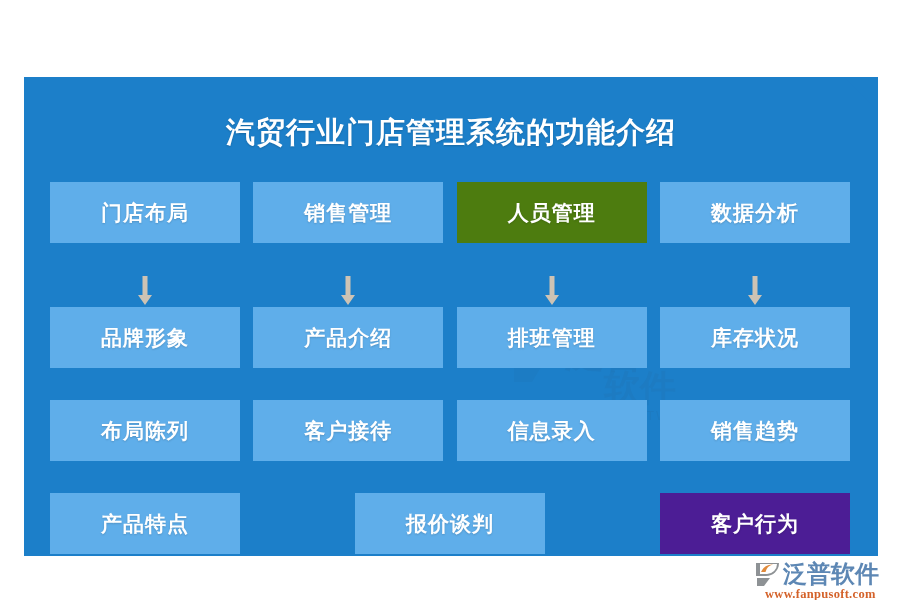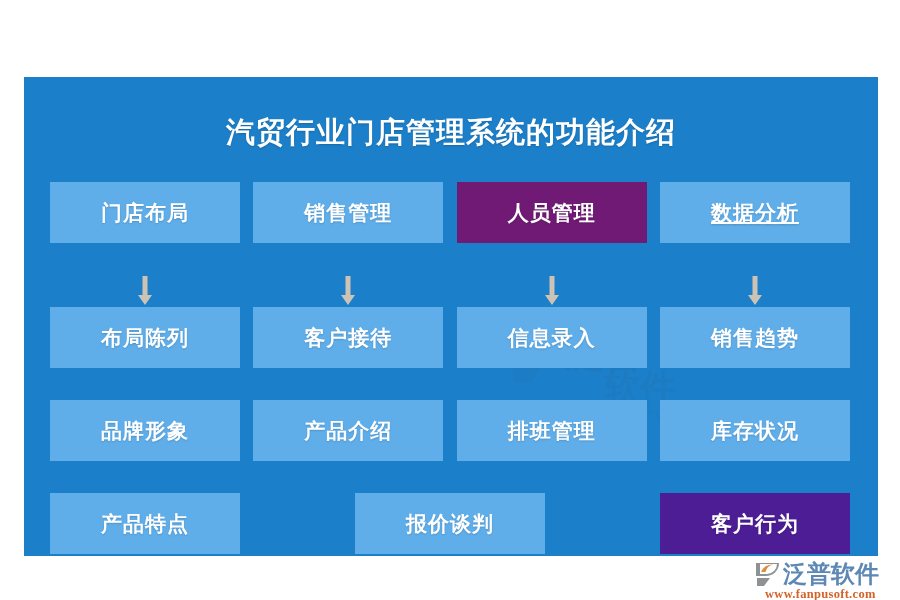--- a/index.html
+++ b/index.html
@@ -163,24 +163,24 @@
     <div class="grid">
 
       <div class="row">
         <div class="cell">
           <div class="box" style="background: rgb(95, 174, 234); color: rgb(255, 255, 255);">门店布局</div>
         </div>
         <div class="cell">
           <div class="box" style="background: rgb(95, 174, 234); color: rgb(255, 255, 255);">销售管理</div>
         </div>
         <div class="cell">
-          <div class="box" style="background: #701a75; color: rgb(255, 255, 255);">人员管理</div>
-        </div>
-        <div class="cell">
-          <div class="box" style="background: rgb(95, 174, 234); color: rgb(255, 255, 255); text-decoration: underline;">数据分析</div>
+          <div class="box" style="background: #4d7c0f; color: rgb(255, 255, 255);">人员管理</div>
+        </div>
+        <div class="cell">
+          <div class="box" style="background: rgb(95, 174, 234); color: rgb(255, 255, 255);">数据分析</div>
         </div>
       </div>
 
       <div class="arrow-row" style="margin-top:0;height:32px;">
         <div class="arrow-cell">
           <svg class="arrow" viewBox="0 0 16 30">
             <path d="M5.5 0 h5 v19 h4.5 L8 29 L1 19 h4.5 z" fill="#cdc3b4"></path>
           </svg>
         </div>
         <div class="arrow-cell">
@@ -195,45 +195,45 @@
         </div>
         <div class="arrow-cell">
           <svg class="arrow" viewBox="0 0 16 30">
             <path d="M5.5 0 h5 v19 h4.5 L8 29 L1 19 h4.5 z" fill="#cdc3b4"></path>
           </svg>
         </div>
       </div>
 
       <div class="row">
         <div class="cell">
+          <div class="box" style="background: rgb(95, 174, 234); color: rgb(255, 255, 255);">品牌形象</div>
+        </div>
+        <div class="cell">
+          <div class="box" style="background: rgb(95, 174, 234); color: rgb(255, 255, 255);">产品介绍</div>
+        </div>
+        <div class="cell">
+          <div class="box" style="background: rgb(95, 174, 234); color: rgb(255, 255, 255);">排班管理</div>
+        </div>
+        <div class="cell">
+          <div class="box" style="background: rgb(95, 174, 234); color: rgb(255, 255, 255);">库存状况</div>
+        </div>
+      </div>
+
+      <div class="row">
+        <div class="cell">
           <div class="box" style="background: rgb(95, 174, 234); color: rgb(255, 255, 255);">布局陈列</div>
         </div>
         <div class="cell">
           <div class="box" style="background: rgb(95, 174, 234); color: rgb(255, 255, 255);">客户接待</div>
         </div>
         <div class="cell">
           <div class="box" style="background: rgb(95, 174, 234); color: rgb(255, 255, 255);">信息录入</div>
         </div>
         <div class="cell">
           <div class="box" style="background: rgb(95, 174, 234); color: rgb(255, 255, 255);">销售趋势</div>
-        </div>
-      </div>
-
-      <div class="row">
-        <div class="cell">
-          <div class="box" style="background: rgb(95, 174, 234); color: rgb(255, 255, 255);">品牌形象</div>
-        </div>
-        <div class="cell">
-          <div class="box" style="background: rgb(95, 174, 234); color: rgb(255, 255, 255);">产品介绍</div>
-        </div>
-        <div class="cell">
-          <div class="box" style="background: rgb(95, 174, 234); color: rgb(255, 255, 255);">排班管理</div>
-        </div>
-        <div class="cell">
-          <div class="box" style="background: rgb(95, 174, 234); color: rgb(255, 255, 255);">库存状况</div>
         </div>
       </div>
 
       <div class="row">
         <div class="cell">
           <div class="box" style="background: rgb(95, 174, 234); color: rgb(255, 255, 255);">产品特点</div>
         </div>
         <div class="cell">
           <div class="box" style="background: rgb(95, 174, 234); color: rgb(255, 255, 255);">报价谈判</div>
         </div>

